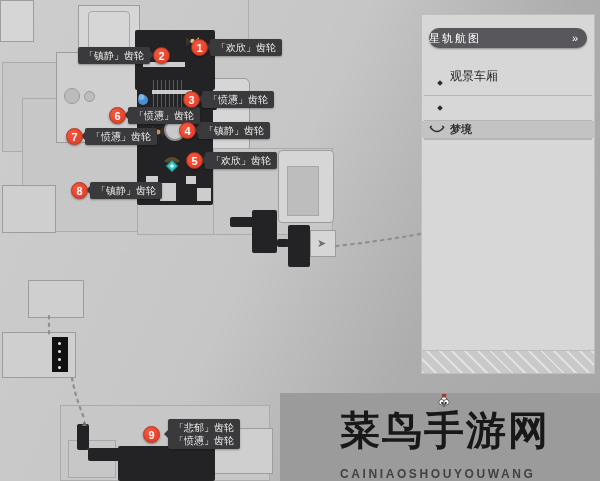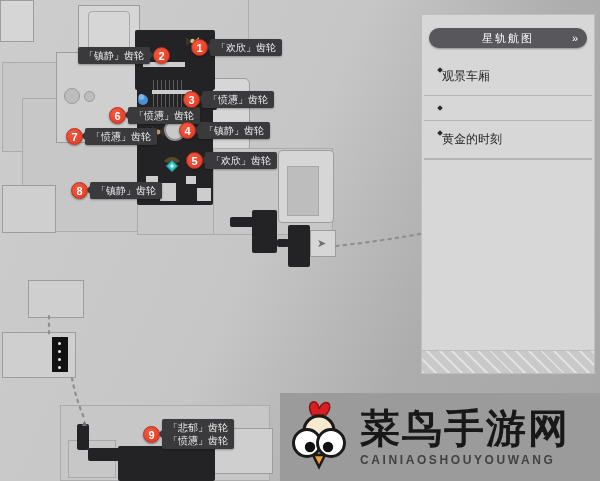--- a/index.html
+++ b/index.html
@@ -33,42 +33,42 @@
   .map-label.side-right::before{content:"";position:absolute;left:-4px;top:50%;margin-top:-4px;
     border:4px solid transparent;border-right-color:var(--label-bg);border-left:none;}
   .map-label.side-left{transform:translateX(-100%);}
   .map-label.side-left::after{content:"";position:absolute;right:-4px;top:50%;margin-top:-4px;
     border:4px solid transparent;border-left-color:var(--label-bg);border-right:none;}
   
   #sidebar{position:absolute;left:421px;top:14px;width:174px;height:360px;background:#d7d7d7;
     border:1px solid #bfbfbf;box-sizing:border-box;}
   #nav-pill{margin:13px 7px 10px 7px;height:20px;border-radius:10px;background:var(--pill-bg);
     color:#fff;display:flex;align-items:center;position:relative;box-shadow:0 1px 2px rgba(0,0,0,.35);}
-  #nav-pill .t{flex:1;text-align:center;font-size:11px;letter-spacing:2px;}
+  #nav-pill .t{flex:1;text-align:left;font-size:11px;letter-spacing:2px;}
   #nav-pill .c{position:absolute;right:9px;font-size:11px;}
   .band{height:17px;background:#c3c3c3;display:flex;align-items:center;gap:5px;padding-left:7px;
     font-size:11px;font-weight:bold;color:#333;}
   .band svg{flex:0 0 auto;}
-  .item{display:flex;align-items:flex-start;gap:0;padding:10px 0 10px 16px;font-size:12px;color:#262626;}
+  .item{display:flex;align-items:flex-end;gap:8px;padding:10px 0 10px 16px;font-size:12px;color:#262626;}
   .item .bullet{width:4px;height:4px;background:#2b2b2b;transform:rotate(45deg);flex:0 0 auto;}
   .item.selected{background:var(--selected-bg);color:#f2f2f2;border:1px solid #e9e9e9;margin:2px 0;
     padding:9px 0 9px 12px;position:relative;}
   .sep{height:1px;background:#b5b5b5;margin:0 2px;}
   #cursor{position:absolute;width:9px;height:9px;background:#1a1a1a;transform:rotate(45deg);
     left:-5px;border:1px solid #555;}
   #deco-band{position:absolute;left:0;right:0;bottom:0;height:22px;background:#c9c9c9;
     border-top:1px solid #bdbdbd;
     background-image:repeating-linear-gradient(45deg,rgba(255,255,255,.45) 0 2px,transparent 2px 9px);}
   
   #logo{position:absolute;left:280px;top:393px;width:320px;height:88px;background:#9b9b9b;
-    display:flex;align-items:center;}
+    display:flex;align-items:center;flex-direction:column;}
   #logo .txt{margin-left:10px;}
   #logo .cn{font-size:40px;font-weight:900;color:#181818;letter-spacing:2px;line-height:44px;
     font-family:"Liberation Serif","DejaVu Serif",serif;}
-  #logo .en{font-size:12px;font-weight:bold;color:#424242;letter-spacing:2.6px;margin-top:2px;}
+  #logo .en{font-size:12px;font-weight:bold;color:#424242;letter-spacing:2.6px;margin-top:14px;}
   .arrow-glyph{position:absolute;color:#6f6f6f;font-size:11px;font-weight:bold;}
 </style>
 </head>
 <body>
 
 <div id="map">
 
   <div class="room lt" style="left:0;top:0;width:34px;height:42px;"></div>
   <div class="vline" style="left:248px;top:0;width:1px;height:55px;"></div>
   <div class="room plate" style="left:2px;top:62px;width:146px;height:90px;"></div>
@@ -171,21 +171,21 @@
       </div>
       <div class="marker" style="left: 109px; top: 107px;">6</div>
       <div class="map-label side-right" style="top: 127.5px; left: 85px;">
         <div>「愤懑」齿轮</div>
       </div>
       <div class="marker" style="left: 66px; top: 128px;">7</div>
       <div class="map-label side-right" style="top: 181.5px; left: 90px;">
         <div>「镇静」齿轮</div>
       </div>
       <div class="marker" style="left: 71px; top: 182px;">8</div>
-      <div class="map-label side-right" style="top: 419px; left: 162px;">
+      <div class="map-label side-right" style="top: 419px; left: 168px;">
         <div>「悲郁」齿轮</div>
         <div>「愤懑」齿轮</div>
       </div>
       <div class="marker" style="left: 143px; top: 426px;">9</div>
     </div>
 </div>
 
 <div id="sidebar">
   <div id="nav-pill">
     <span class="t">星轨航图</span>
@@ -194,23 +194,28 @@
   <div id="sidebar-sections">
       <div class="item">
         <span class="bullet"></span>
         <span>观景车厢</span>
       </div>
       <div class="sep"></div>
       <div class="item">
         <span class="bullet"></span>
       </div>
       <div class="sep"></div>
-      <div class="item">
-        <span class="bullet"></span>
-        <span>黄金的时刻</span>
+      <div class="band">
+        <span style="display:flex;">
+          <svg width="16" height="10" viewBox="0 0 16 10">
+            <path d="M1,2 Q8,11 15,2" fill="none" stroke="#333" stroke-width="1.4"></path>
+            <path d="M1,2 L3,1 M15,2 L13,1" stroke="#333" stroke-width="1.2"></path>
+          </svg>
+        </span>
+        <span>梦境</span>
       </div>
       <div class="sep"></div>
       <div class="sep"></div>
     </div>
   <div id="deco-band"></div>
 </div>
 
 <div id="logo">
   <svg width="62" height="80" viewBox="0 0 62 80" style="margin-left:8px;">
     <path d="M24,18 C16,4 30,0 31,12 C36,0 48,6 38,18 Z" fill="#d42020" stroke="#8e1212" stroke-width="1.5"></path>

